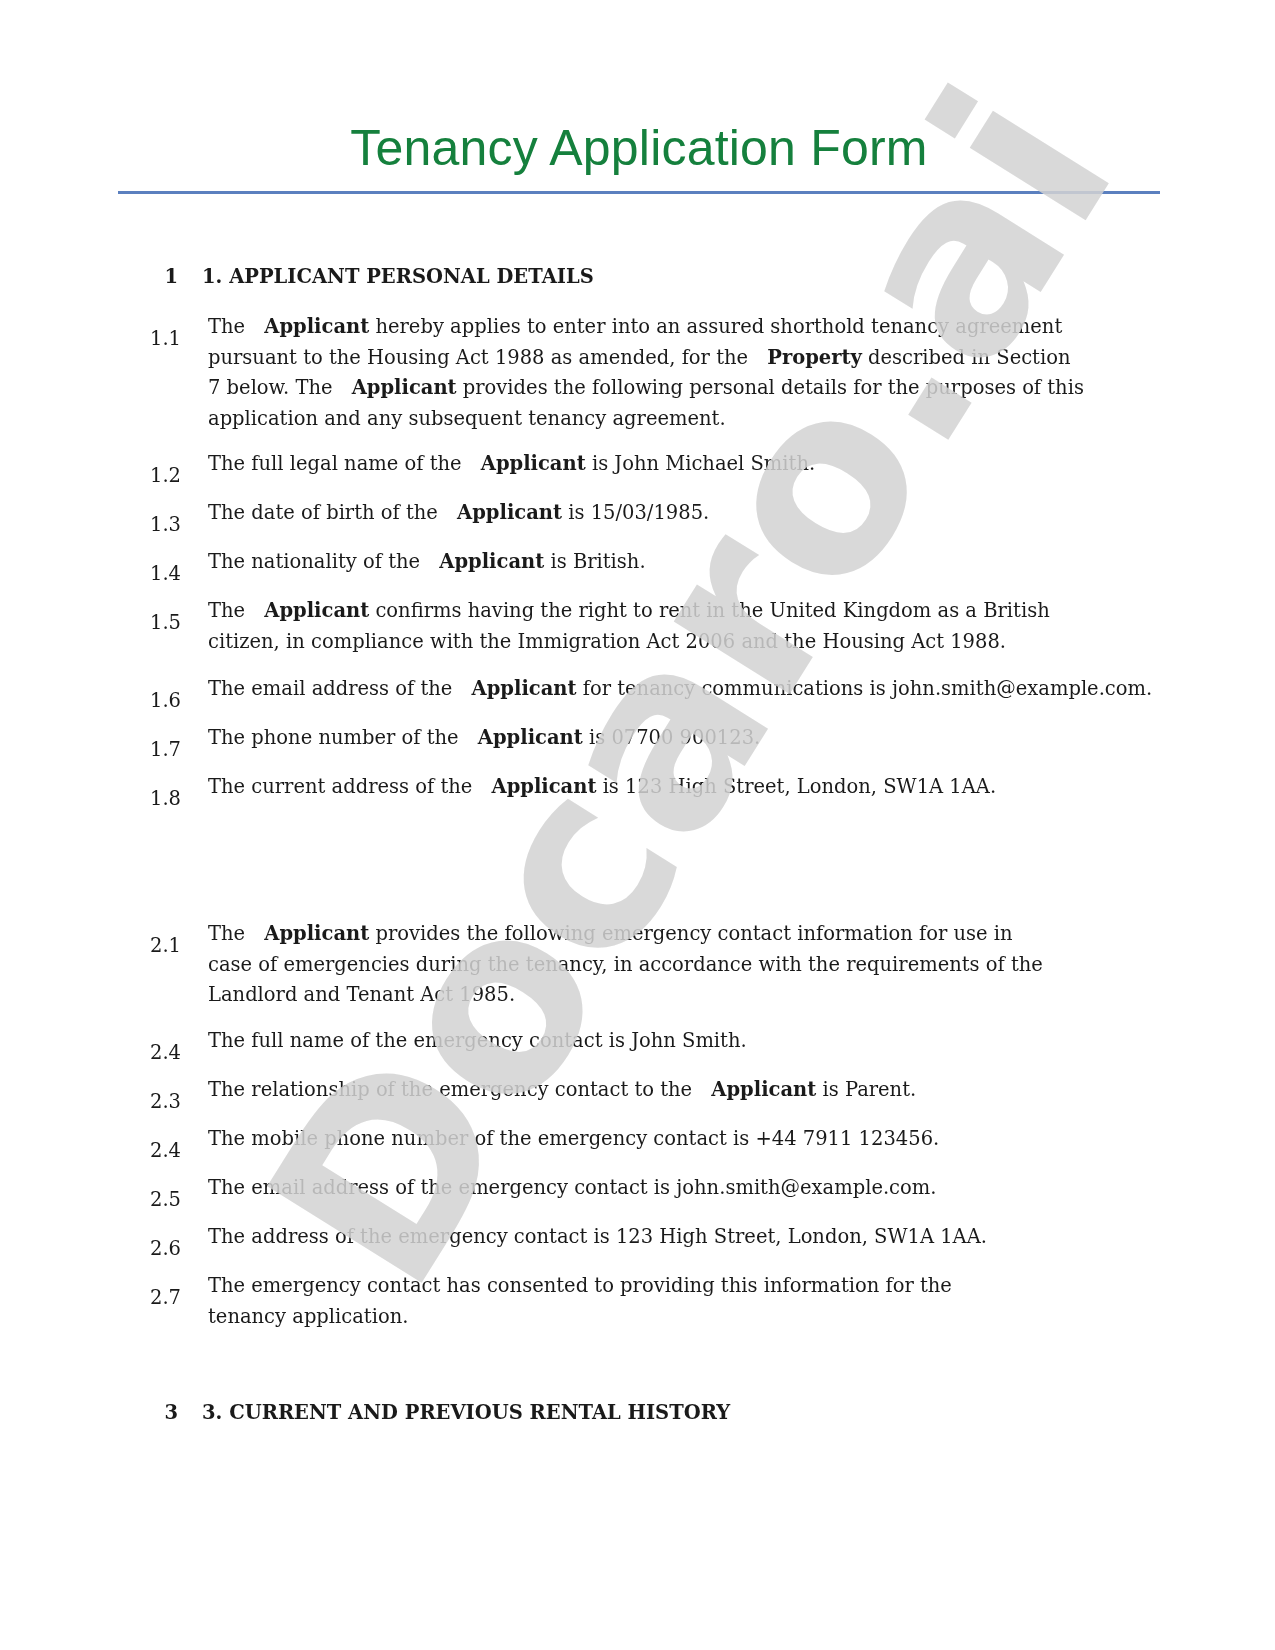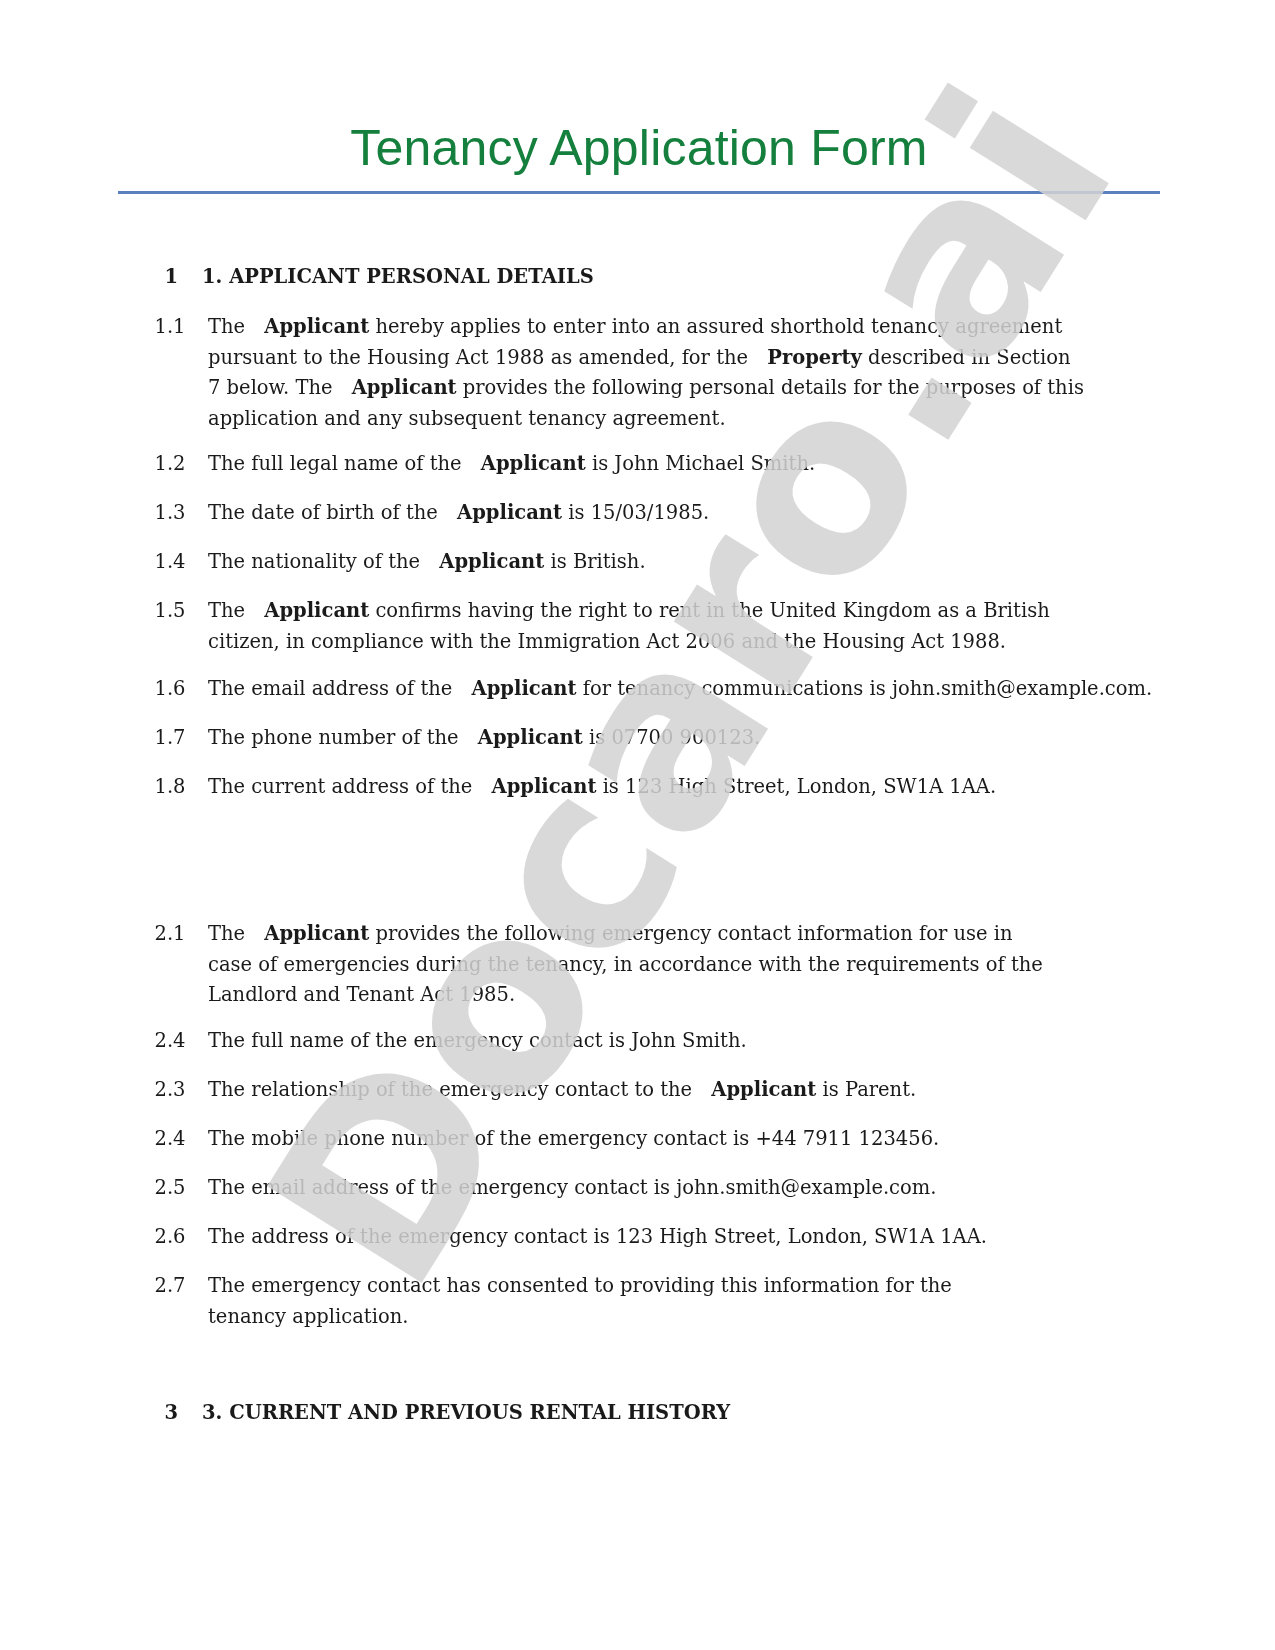--- a/index.html
+++ b/index.html
@@ -24,21 +24,21 @@
     position: absolute; left: 150px; font-size: 19.5px; font-weight: bold;
     line-height: 28px; white-space: nowrap;
   }
   .section-heading .num { display: inline-block; width: 58px; text-align: right; padding-right: 0; }
   .section-heading .text { margin-left: 4px; }
   .clause {
     position: absolute; left: 150px; width: 980px; font-size: 19.5px;
     line-height: 30.5px;
   }
   .clause .cnum {
-    position: absolute; left: 0; top: 0; width: 40px; text-align: center;
+    position: absolute; left: 0; top: 12px; width: 40px; text-align: left;
   }
   .clause .ctext {
     position: absolute; left: 58px; top: 0; width: 1080px;
   }
   .clause b { font-weight: bold; margin-left: 13px; }
   .watermark {
     position: absolute; left: 205px; top: 750px;
     font-family: "DejaVu Sans", "Liberation Sans", sans-serif;
     font-weight: bold; font-size: 250px; color: #d3d3d3;
     opacity: 0.85;

